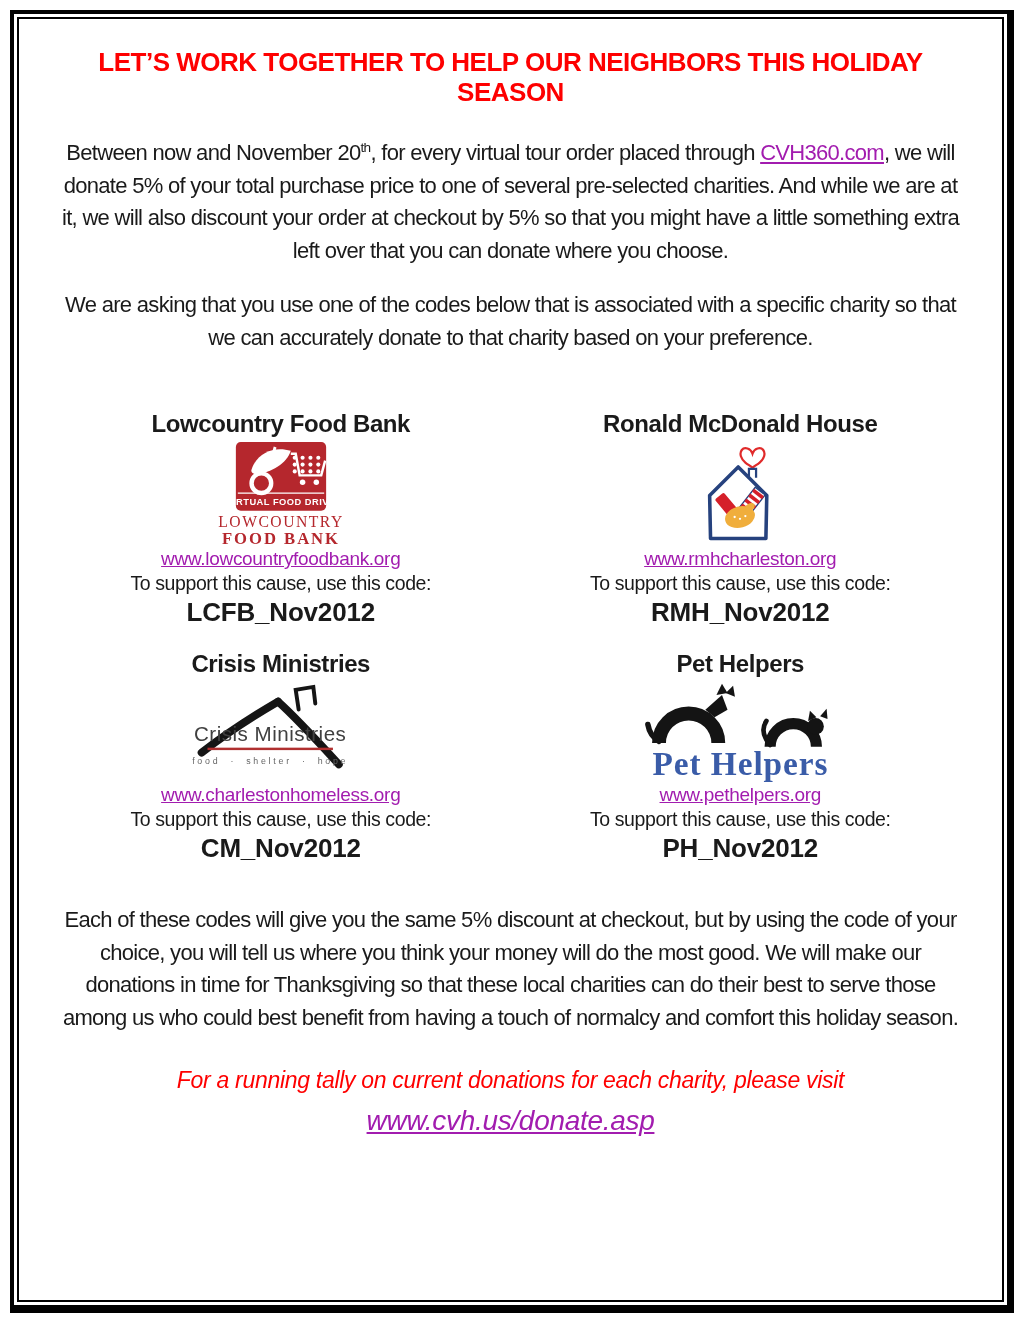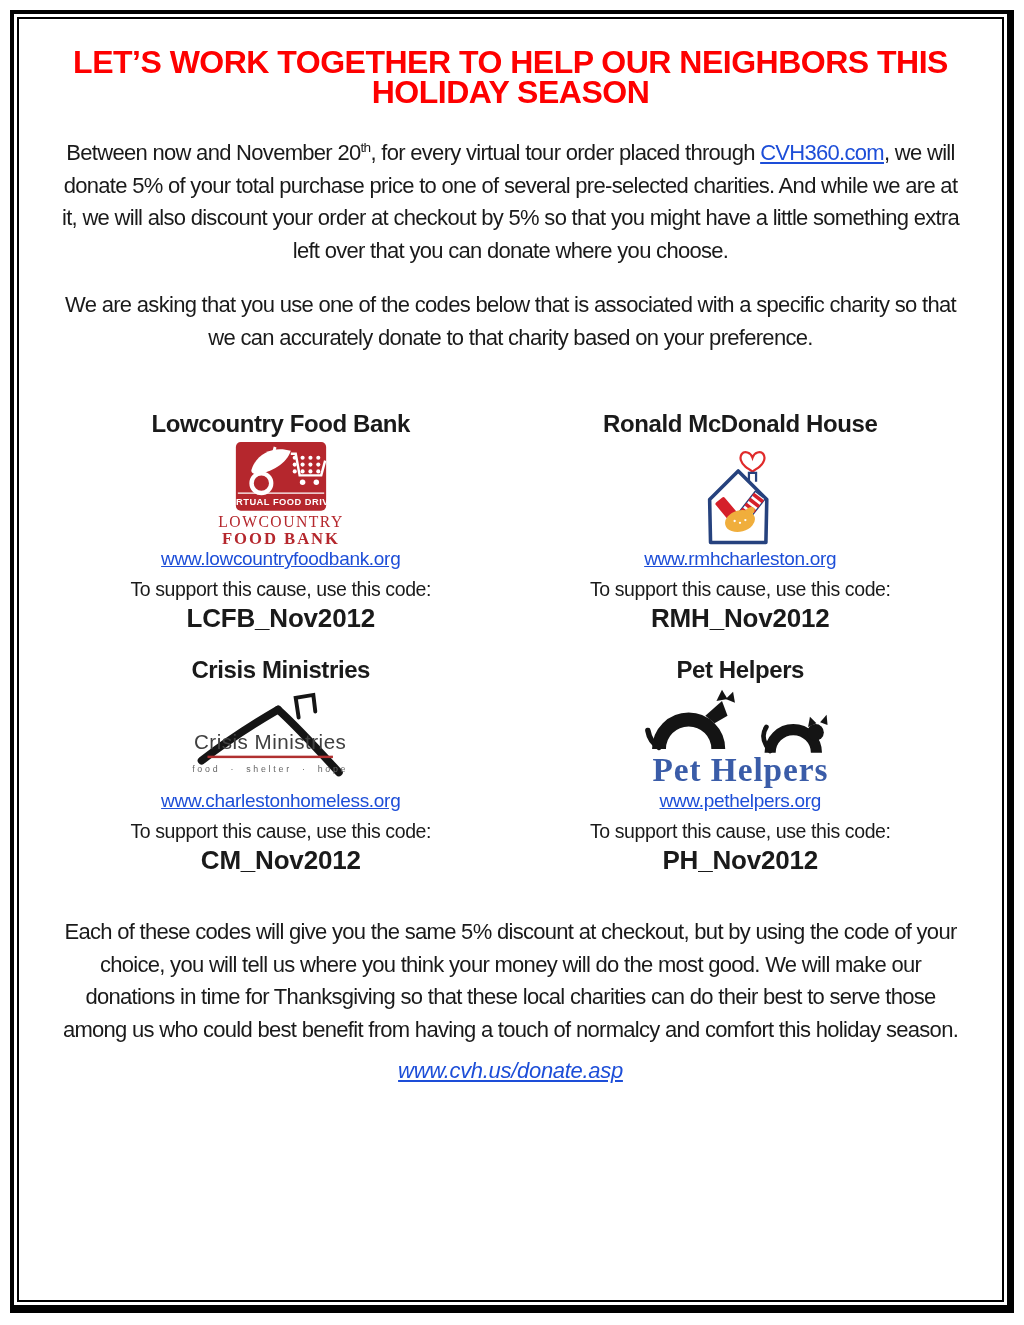--- a/index.html
+++ b/index.html
@@ -21,63 +21,63 @@
   .page-inner{
     box-sizing:border-box;
     width:100%;height:100%;
     border:2px solid #000;
     padding:16px 40px 0;
     text-align:center;
   }
   .title{
     margin:12px 0 5px;
     color:#fe0000;
-    font-size:32px;font-weight:bold;
+    font-size:26px;font-weight:bold;
     letter-spacing:-0.5px;
     line-height:30px;
   }
   .para{
     margin:0;
     font-size:22px;line-height:32.5px;
     letter-spacing:-0.7px;
   }
   .p1{margin-top:30px;}
   .p2{margin-top:22px;}
   .p3{margin-top:44px;}
   .p4{margin-top:28px;}
   sup{font-size:0.62em;vertical-align:super;line-height:0;}
-  a.link{color:#1d4ed8;text-decoration:underline;cursor:pointer;}
+  a.link{color:#a21caf;text-decoration:underline;cursor:pointer;}
 
   .grid{
     display:grid;
     grid-template-columns:1fr 1fr;
     row-gap:26px;column-gap:16px;
     margin-top:56px;
   }
   .card{display:flex;flex-direction:column;align-items:center;}
   .card-name{
     font-size:24px;font-weight:bold;letter-spacing:-0.4px;line-height:28px;
   }
-  .logo-wrap{margin-top:4px;display:flex;align-items:flex-end;justify-content:center;}
+  .logo-wrap{margin-top:4px;display:flex;align-items:flex-start;justify-content:center;}
   .logo-wrap.row1{height:104px;}
   .logo-wrap.row2{height:100px;}
   .card-link{display:block;font-size:19px;line-height:22px;margin-top:2px;letter-spacing:-0.3px;}
-  .card-support{font-size:19.5px;line-height:22px;margin-top:8px;letter-spacing:-0.4px;}
+  .card-support{font-size:19.5px;line-height:22px;margin-top:2px;letter-spacing:-0.4px;}
   .card-code{font-size:26px;line-height:24px;margin-top:6px;font-weight:bold;letter-spacing:-0.2px;}
 
   .tally{
     margin:30px 0 0;
     color:#fe0000;
     font-size:23px;font-style:italic;line-height:32px;
     letter-spacing:-0.3px;
   }
   .donate-link{
     display:inline-block;
     margin-top:10px;
-    font-size:22px;font-style:italic;line-height:30px;
+    font-size:28px;font-style:italic;line-height:30px;
     letter-spacing:-0.3px;
   }
   svg text{font-family:"Liberation Sans",sans-serif;}
   svg .serif{font-family:"Liberation Serif",serif;}
 </style>
 </head>
 <body>
 
 <div class="page">
   <div class="page-inner">
@@ -188,16 +188,17 @@
         <a class="link card-link" href="#">www.pethelpers.org</a>
         <div class="card-support">To support this cause, use this code:</div>
         <div class="card-code">PH_Nov2012</div>
       </div>
 
     </div>
 
     <p class="para p3">Each of these codes will give you the same 5% discount at checkout, but by using the code of your choice, you will tell us where you think your money will do the most good.  We will make our donations in time for Thanksgiving so that these local charities can do their best to serve those among us who could best benefit from having a touch of normalcy and comfort this holiday season.</p>
 
 
+    <p class="tally">For a running tally on current donations for each charity, please visit</p>
     <a class="link donate-link" href="#">www.cvh.us/donate.asp</a>
 
   </div>
 </div>
 
 </body></html>

